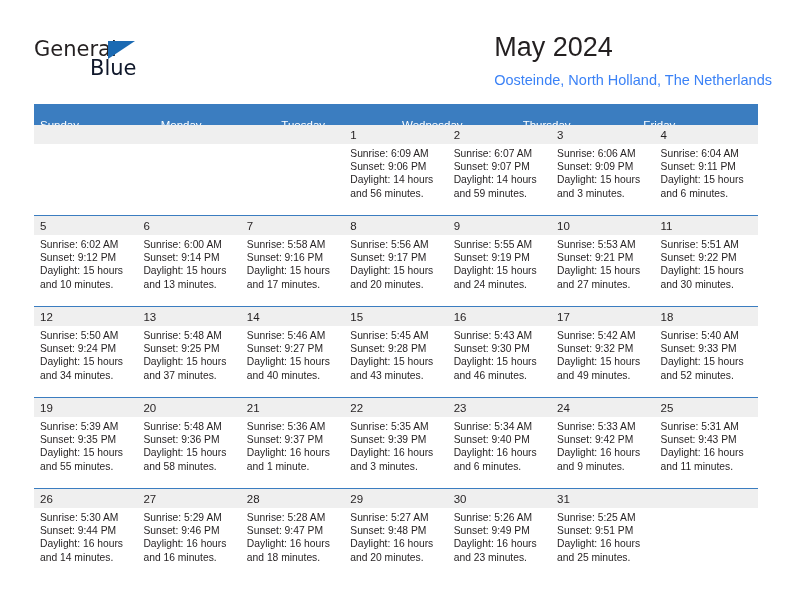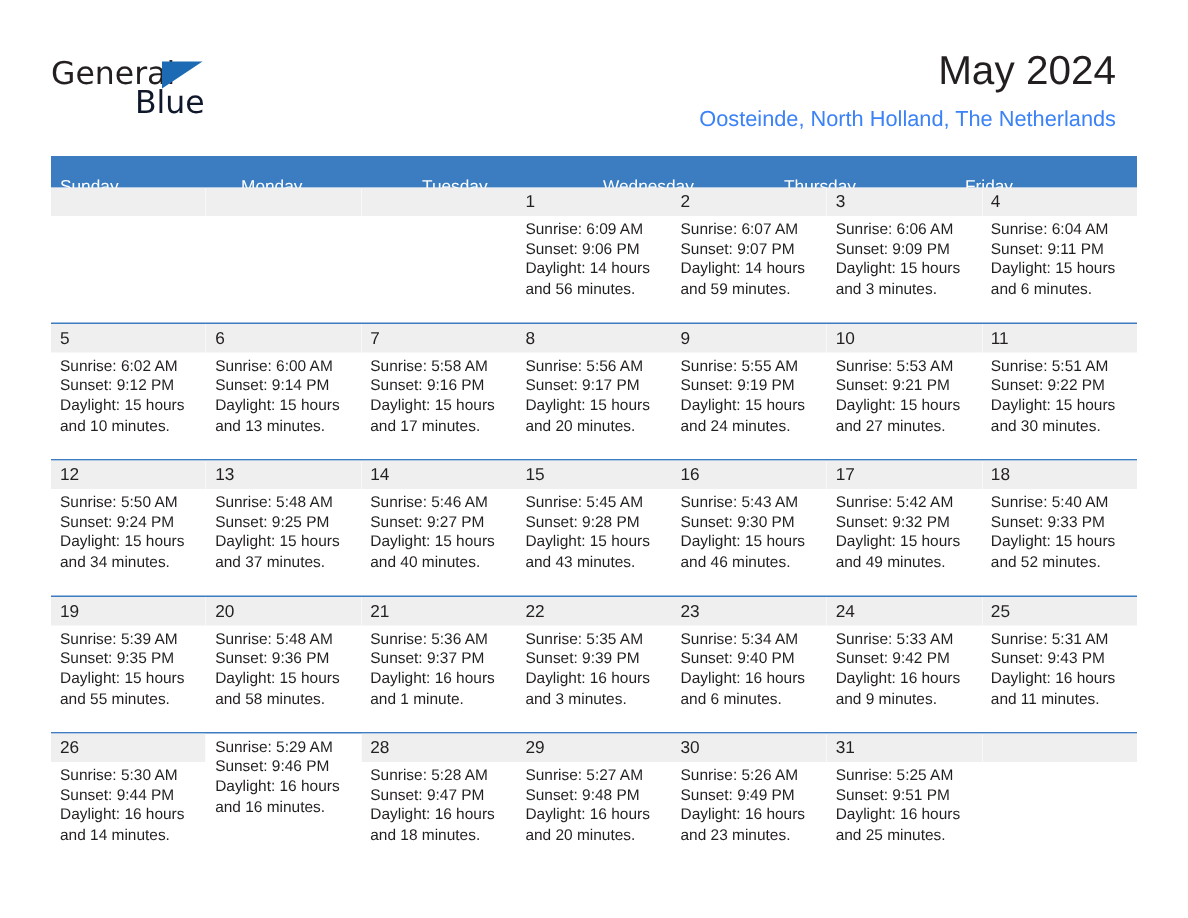--- a/index.html
+++ b/index.html
@@ -60,23 +60,23 @@
     left: 56px;
     top: 19px;
     font-size: 21px;
     color: #0f172a;
     line-height: 22px;
     font-family: "DejaVu Sans", sans-serif;
     font-weight: 400;
   }
   .title-block {
     position: absolute;
-    right: 48px;
+    right: 20px;
     top: 30px;
-    text-align: right;
+    text-align: left;
   }
   .cal-title {
     font-size: 27px;
     color: #231f20;
     line-height: 34px;
     white-space: nowrap;
     font-weight: 400;
   }
   .cal-subtitle {
     font-size: 14.5px;
@@ -446,20 +446,21 @@
       <div class="day-cell">
         <div class="day-number-band"><span class="day-number">26</span></div>
         <div class="day-info">
           <div>Sunrise: 5:30 AM</div>
           <div>Sunset: 9:44 PM</div>
           <div>Daylight: 16 hours</div>
           <div>and 14 minutes.</div>
         </div>
       </div>
       <div class="day-cell">
+        <div class="day-number-band"><span class="day-number">27</span></div>
         <div class="day-info">
           <div>Sunrise: 5:29 AM</div>
           <div>Sunset: 9:46 PM</div>
           <div>Daylight: 16 hours</div>
           <div>and 16 minutes.</div>
         </div>
       </div>
       <div class="day-cell">
         <div class="day-number-band"><span class="day-number">28</span></div>
         <div class="day-info">

